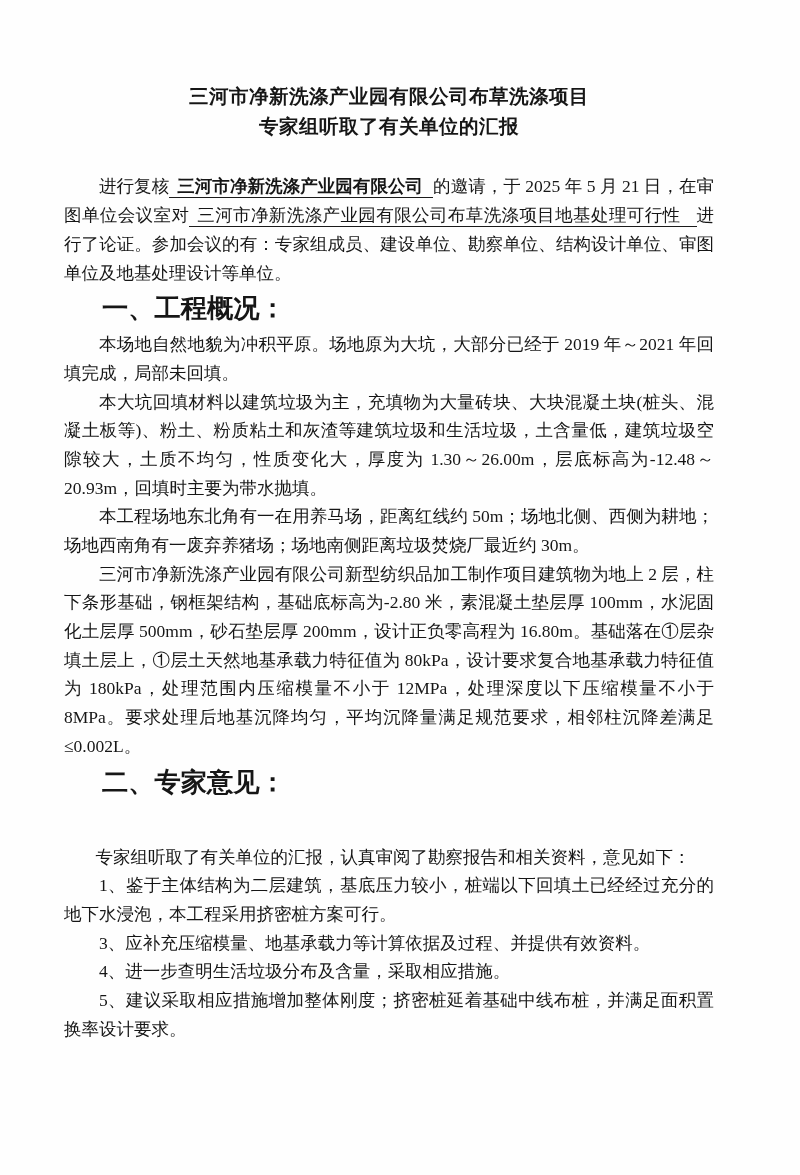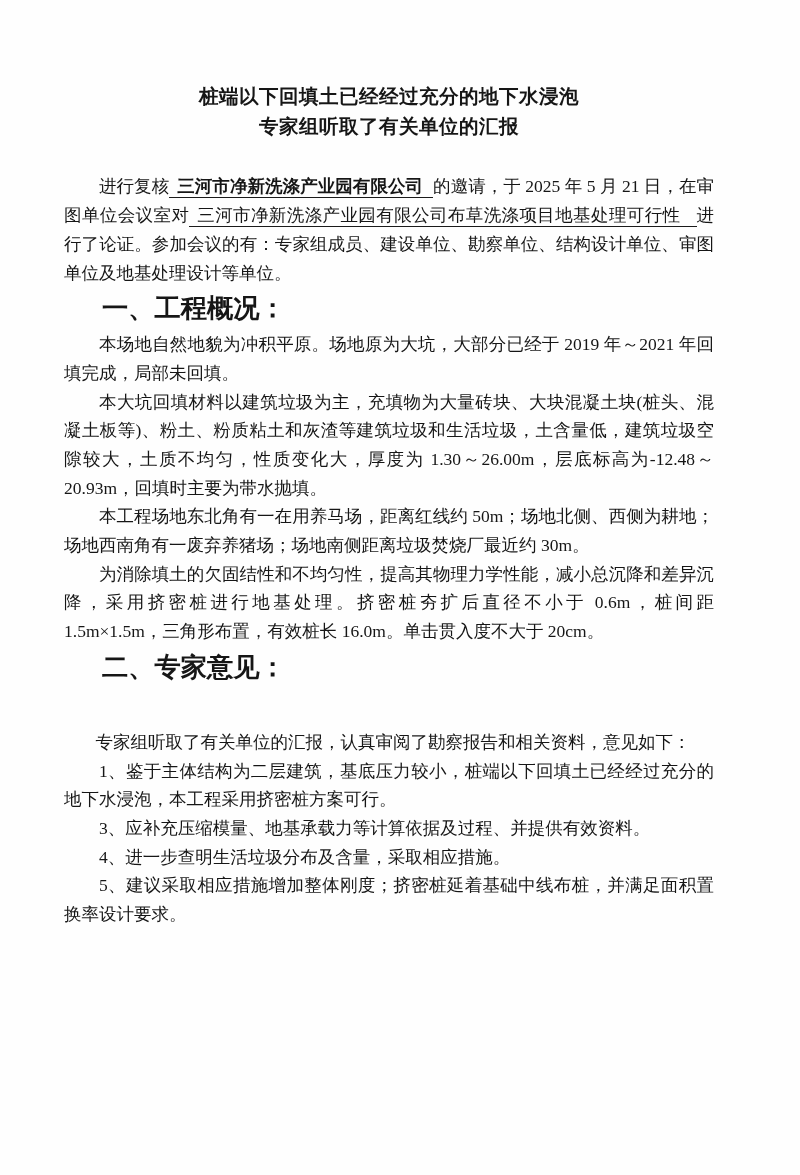--- a/index.html
+++ b/index.html
@@ -24,31 +24,31 @@
   .u { border-bottom:1.6px solid #1a1a1a; }
   .u1 { padding:0 10px 1px 8px;font-weight:bold; }
   .u2 { padding:0 16px 1px 8px; }
 </style>
 </head>
 <body>
 
 <div class="page">
 
   <h1 class="title">
-    <span>桩端以下回填土已经经过充分的地下水浸泡</span><br>
+    <span>三河市净新洗涤产业园有限公司布草洗涤项目</span><br>
     <span>专家组听取了有关单位的汇报</span>
   </h1>
 
   <p class="para"><span>进行复核</span><span class="u u1">三河市净新洗涤产业园有限公司</span><span>的邀请，于 2025 年 5 月 21 日，在审图单位会议室对</span><span class="u u2">三河市净新洗涤产业园有限公司布草洗涤项目地基处理可行性</span><span>进行了论证。参加会议的有：专家组成员、建设单位、勘察单位、结构设计单位、审图单位及地基处理设计等单位。</span></p>
 
   <h2 class="heading">一、工程概况：</h2>
   <p class="para">本场地自然地貌为冲积平原。场地原为大坑，大部分已经于 2019 年～2021 年回填完成，局部未回填。</p>
   <p class="para">本大坑回填材料以建筑垃圾为主，充填物为大量砖块、大块混凝土块(桩头、混凝土板等)、粉土、粉质粘土和灰渣等建筑垃圾和生活垃圾，土含量低，建筑垃圾空隙较大，土质不均匀，性质变化大，厚度为 1.30～26.00m，层底标高为-12.48～20.93m，回填时主要为带水抛填。</p>
   <p class="para">本工程场地东北角有一在用养马场，距离红线约 50m；场地北侧、西侧为耕地；场地西南角有一废弃养猪场；场地南侧距离垃圾焚烧厂最近约 30m。</p>
-  <p class="para">为消除填土的欠固结性和不均匀性，提高其物理力学性能，减小总沉降和差异沉降，采用挤密桩进行地基处理。挤密桩夯扩后直径不小于 0.6m，桩间距 1.5m×1.5m，三角形布置，有效桩长 16.0m。单击贯入度不大于 20cm。</p>
+  <p class="para">三河市净新洗涤产业园有限公司新型纺织品加工制作项目建筑物为地上 2 层，柱下条形基础，钢框架结构，基础底标高为-2.80 米，素混凝土垫层厚 100mm，水泥固化土层厚 500mm，砂石垫层厚 200mm，设计正负零高程为 16.80m。基础落在①层杂填土层上，①层土天然地基承载力特征值为 80kPa，设计要求复合地基承载力特征值为 180kPa，处理范围内压缩模量不小于 12MPa，处理深度以下压缩模量不小于 8MPa。要求处理后地基沉降均匀，平均沉降量满足规范要求，相邻柱沉降差满足≤0.002L。</p>
 
   <h2 class="heading">二、专家意见：</h2>
   <p class="para lead">专家组听取了有关单位的汇报，认真审阅了勘察报告和相关资料，意见如下：</p>
   <p class="para">1、鉴于主体结构为二层建筑，基底压力较小，桩端以下回填土已经经过充分的地下水浸泡，本工程采用挤密桩方案可行。</p>
   <p class="para">3、应补充压缩模量、地基承载力等计算依据及过程、并提供有效资料。</p>
   <p class="para">4、进一步查明生活垃圾分布及含量，采取相应措施。</p>
   <p class="para">5、建议采取相应措施增加整体刚度；挤密桩延着基础中线布桩，并满足面积置换率设计要求。</p>
 
 </div>
 

